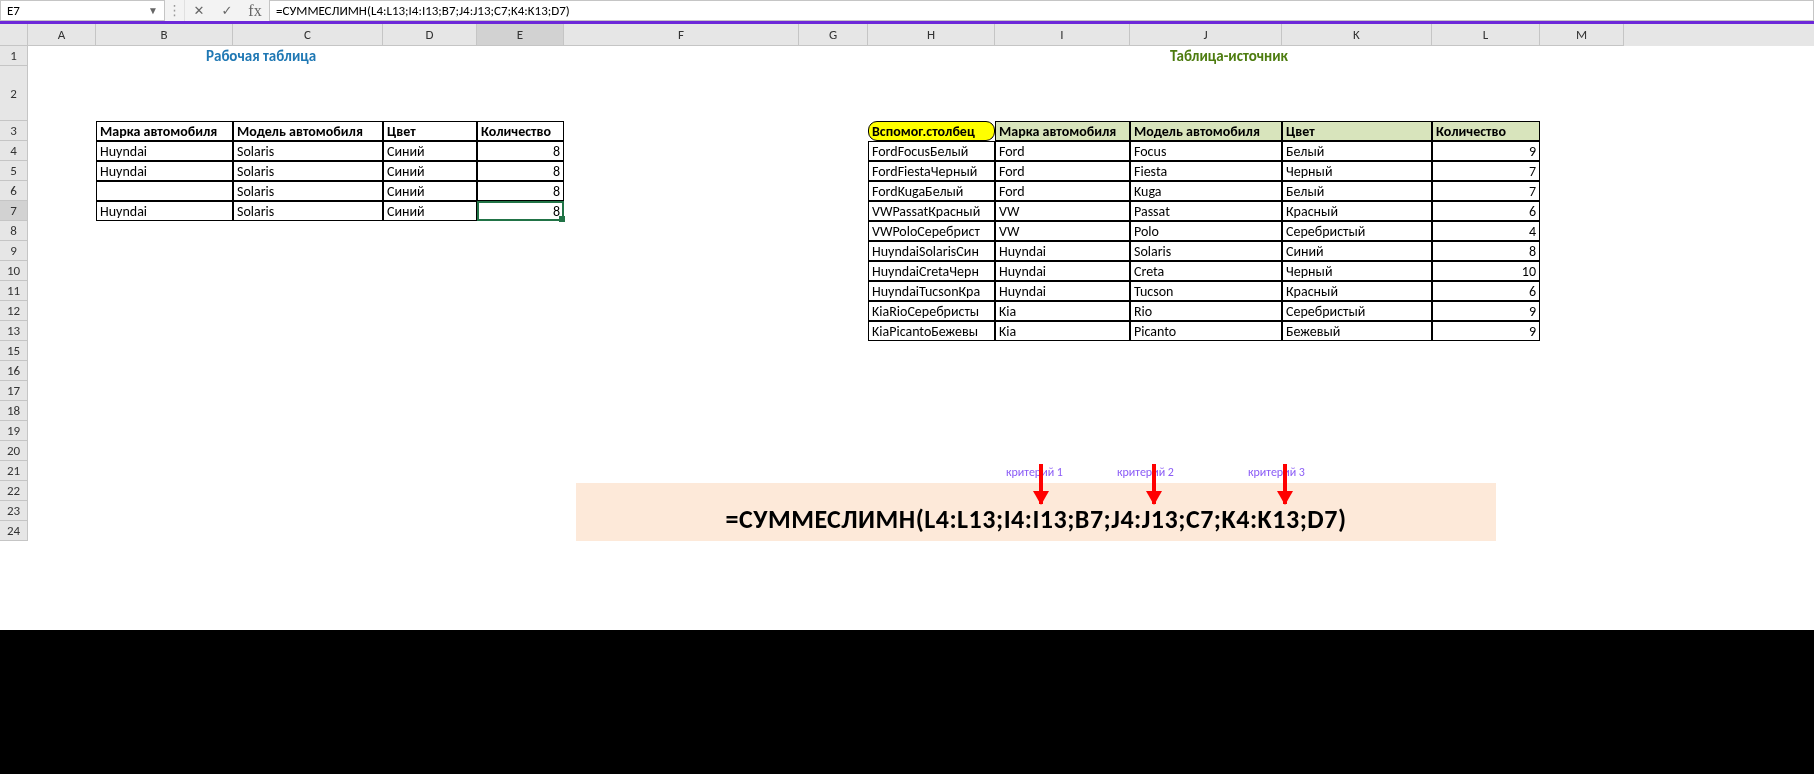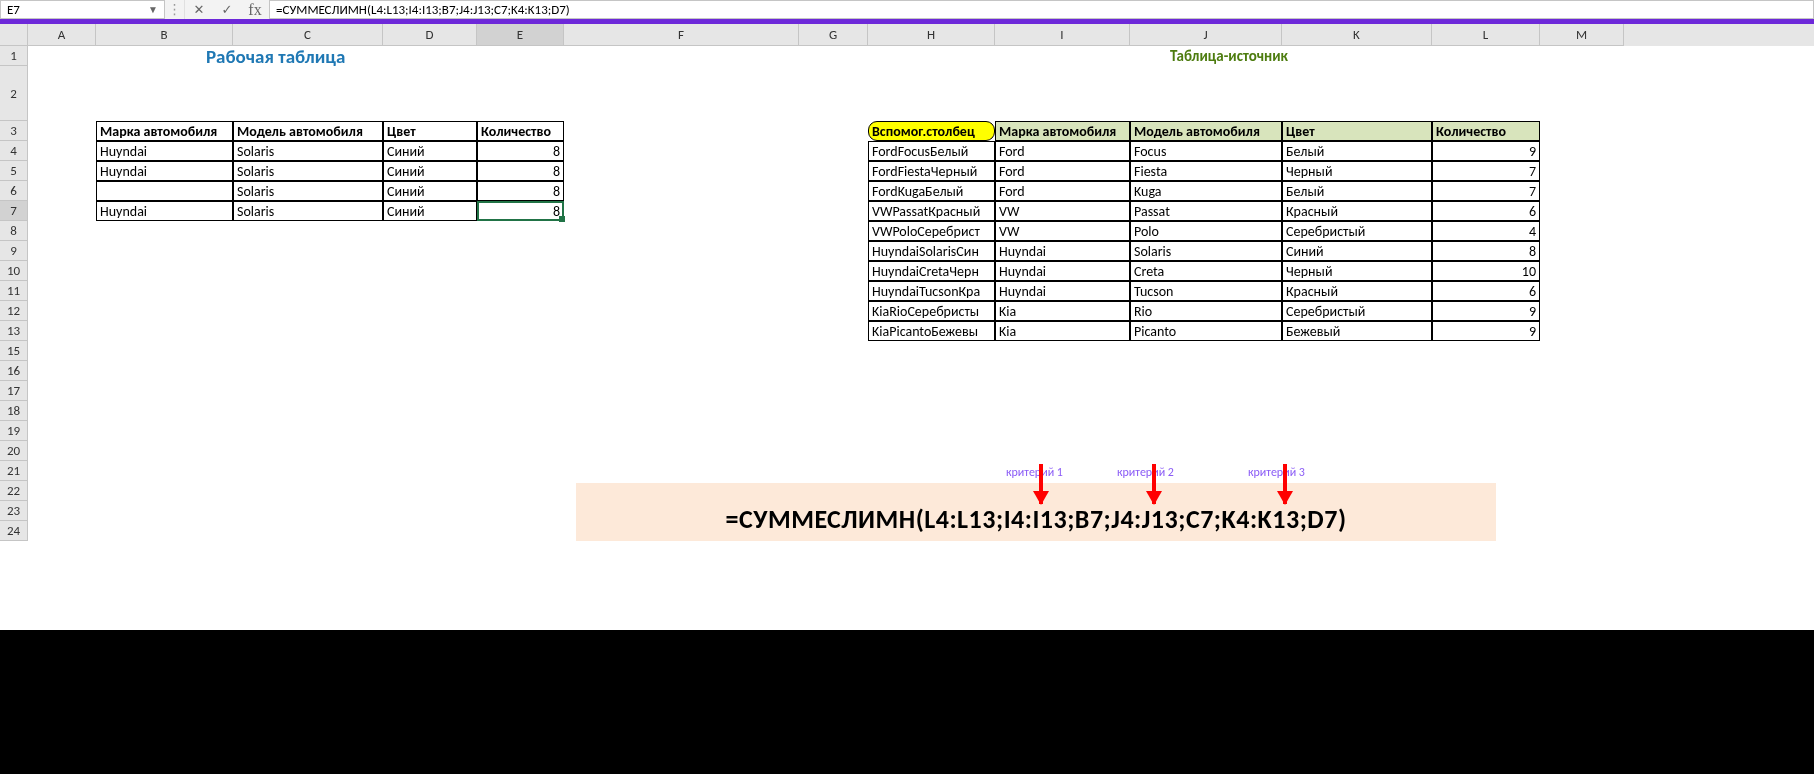--- a/index.html
+++ b/index.html
@@ -1,19 +1,19 @@
 <!DOCTYPE html>
 <html><head>
 <meta charset="utf-8">
 <style>
 * { box-sizing: border-box; margin: 0; padding: 0; }
 body { font-family: Calibri, Arial, sans-serif; font-size: 14px; background: #fff; overflow: hidden; }
 
 
-.formula-bar { display: flex; align-items: flex-end; height: 24px; background: #f3f3f3; border-bottom: 5px solid #6d28d9; }
+.formula-bar { display: flex; align-items: flex-end; height: 24px; background: #f3f3f3; border-bottom: 3px solid #6d28d9; }
 .name-box { width: 165px; height: 100%; background: #fff; border: 1px solid #c5c5c5; padding: 0 6px; display: flex; align-items: center; justify-content: space-between; font-size: 13px; }
 .name-box .chev { font-size: 10px; color: #666; }
 .fb-sep { width: 20px; height: 100%; display: flex; align-items: center; justify-content: center; color: #999; border-right: 1px solid #e0e0e0; }
 .fb-btn { width: 28px; height: 100%; display: flex; align-items: center; justify-content: center; color: #666; font-size: 13px; }
 .fb-fx { font-family: 'Times New Roman', serif; font-size: 16px; }
 .formula-input { flex: 1; height: 100%; background: #fff; border: 1px solid #c5c5c5; padding: 0 6px; display: flex; align-items: center; font-size: 13px; }
 
 
 .grid-wrap { position: relative; user-select: none; }
 .col-headers { display: grid; grid-template-columns: 28px 68px 137px 150px 94px 87px 235px 69px 127px 135px 152px 150px 108px 84px; height: 22px; background: #e6e6e6; }
@@ -26,21 +26,21 @@
 .row-h.sel { background: #d2d2d2; }
 .cell { border-right: 1px solid #d4d4d4; border-bottom: 1px solid #d4d4d4; display: flex; align-items: center; padding: 0 3px; font-size: 14px; overflow: hidden; white-space: nowrap; position: relative; }
 .cell.blank { border-color: transparent; }
 
 
 .tblh { font-weight: bold; border: 1px solid #000 !important; }
 .tblc { border: 1px solid #000 !important; }
 .tblc.r { justify-content: flex-end; }
 .tblh.yel { background: #ffff00; border-radius: 9px; }
 .tblh.grn { background: #d8e4bc; }
-.title1 { color: #1f78b4; font-weight: bold; font-size: 19px; position: absolute; left: 110px; overflow: visible; white-space: nowrap; }
+.title1 { color: #1f78b4; font-weight: bold; font-size: 15px; position: absolute; left: 110px; overflow: visible; white-space: nowrap; }
 .title2 { color: #4d7c0f; font-weight: bold; font-size: 15px; position: absolute; left: 40px; overflow: visible; white-space: nowrap; }
 
 
 .active-cell-outline { position: absolute; border: 2px solid #217346; pointer-events: none; }
 .active-cell-outline::after { content: ''; position: absolute; right: -3px; bottom: -3px; width: 6px; height: 6px; background: #217346; }
 
 
 .annot { position: absolute; background: #fde9d9; display: flex; align-items: center; justify-content: center; }
 .formula-big { font-size: 26px; font-weight: bold; font-family: Calibri, Arial, sans-serif; letter-spacing: 0.5px; }
 .label-top { position: absolute; color: #8b5cf6; font-size: 12px; white-space: nowrap; margin-top: 20px; }

